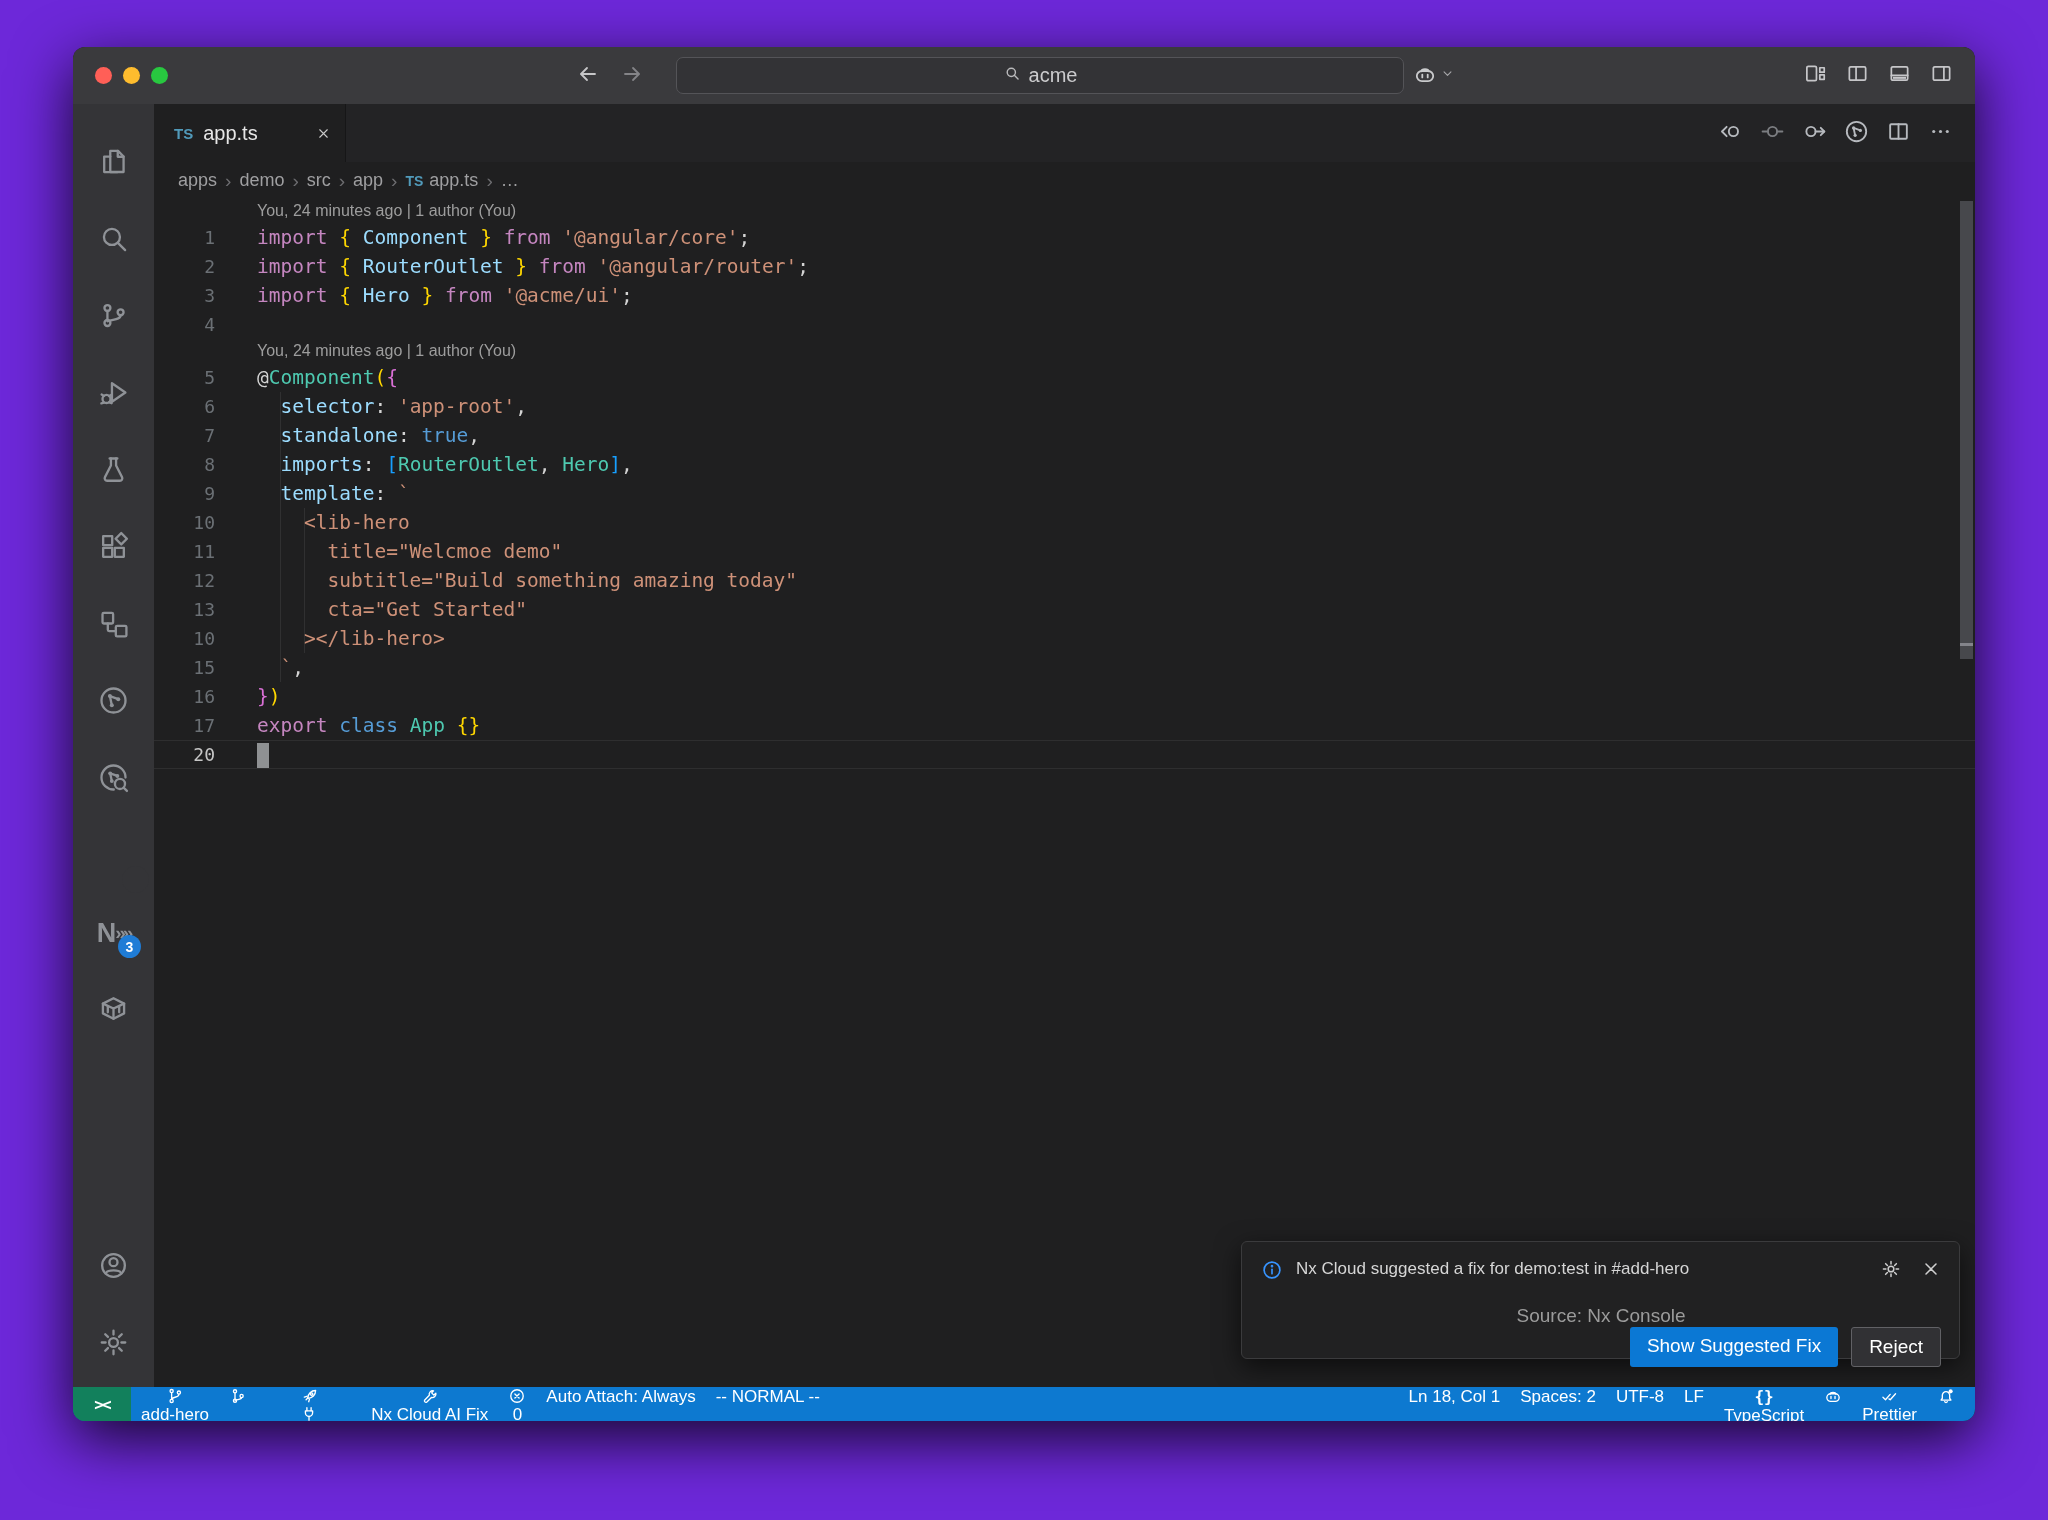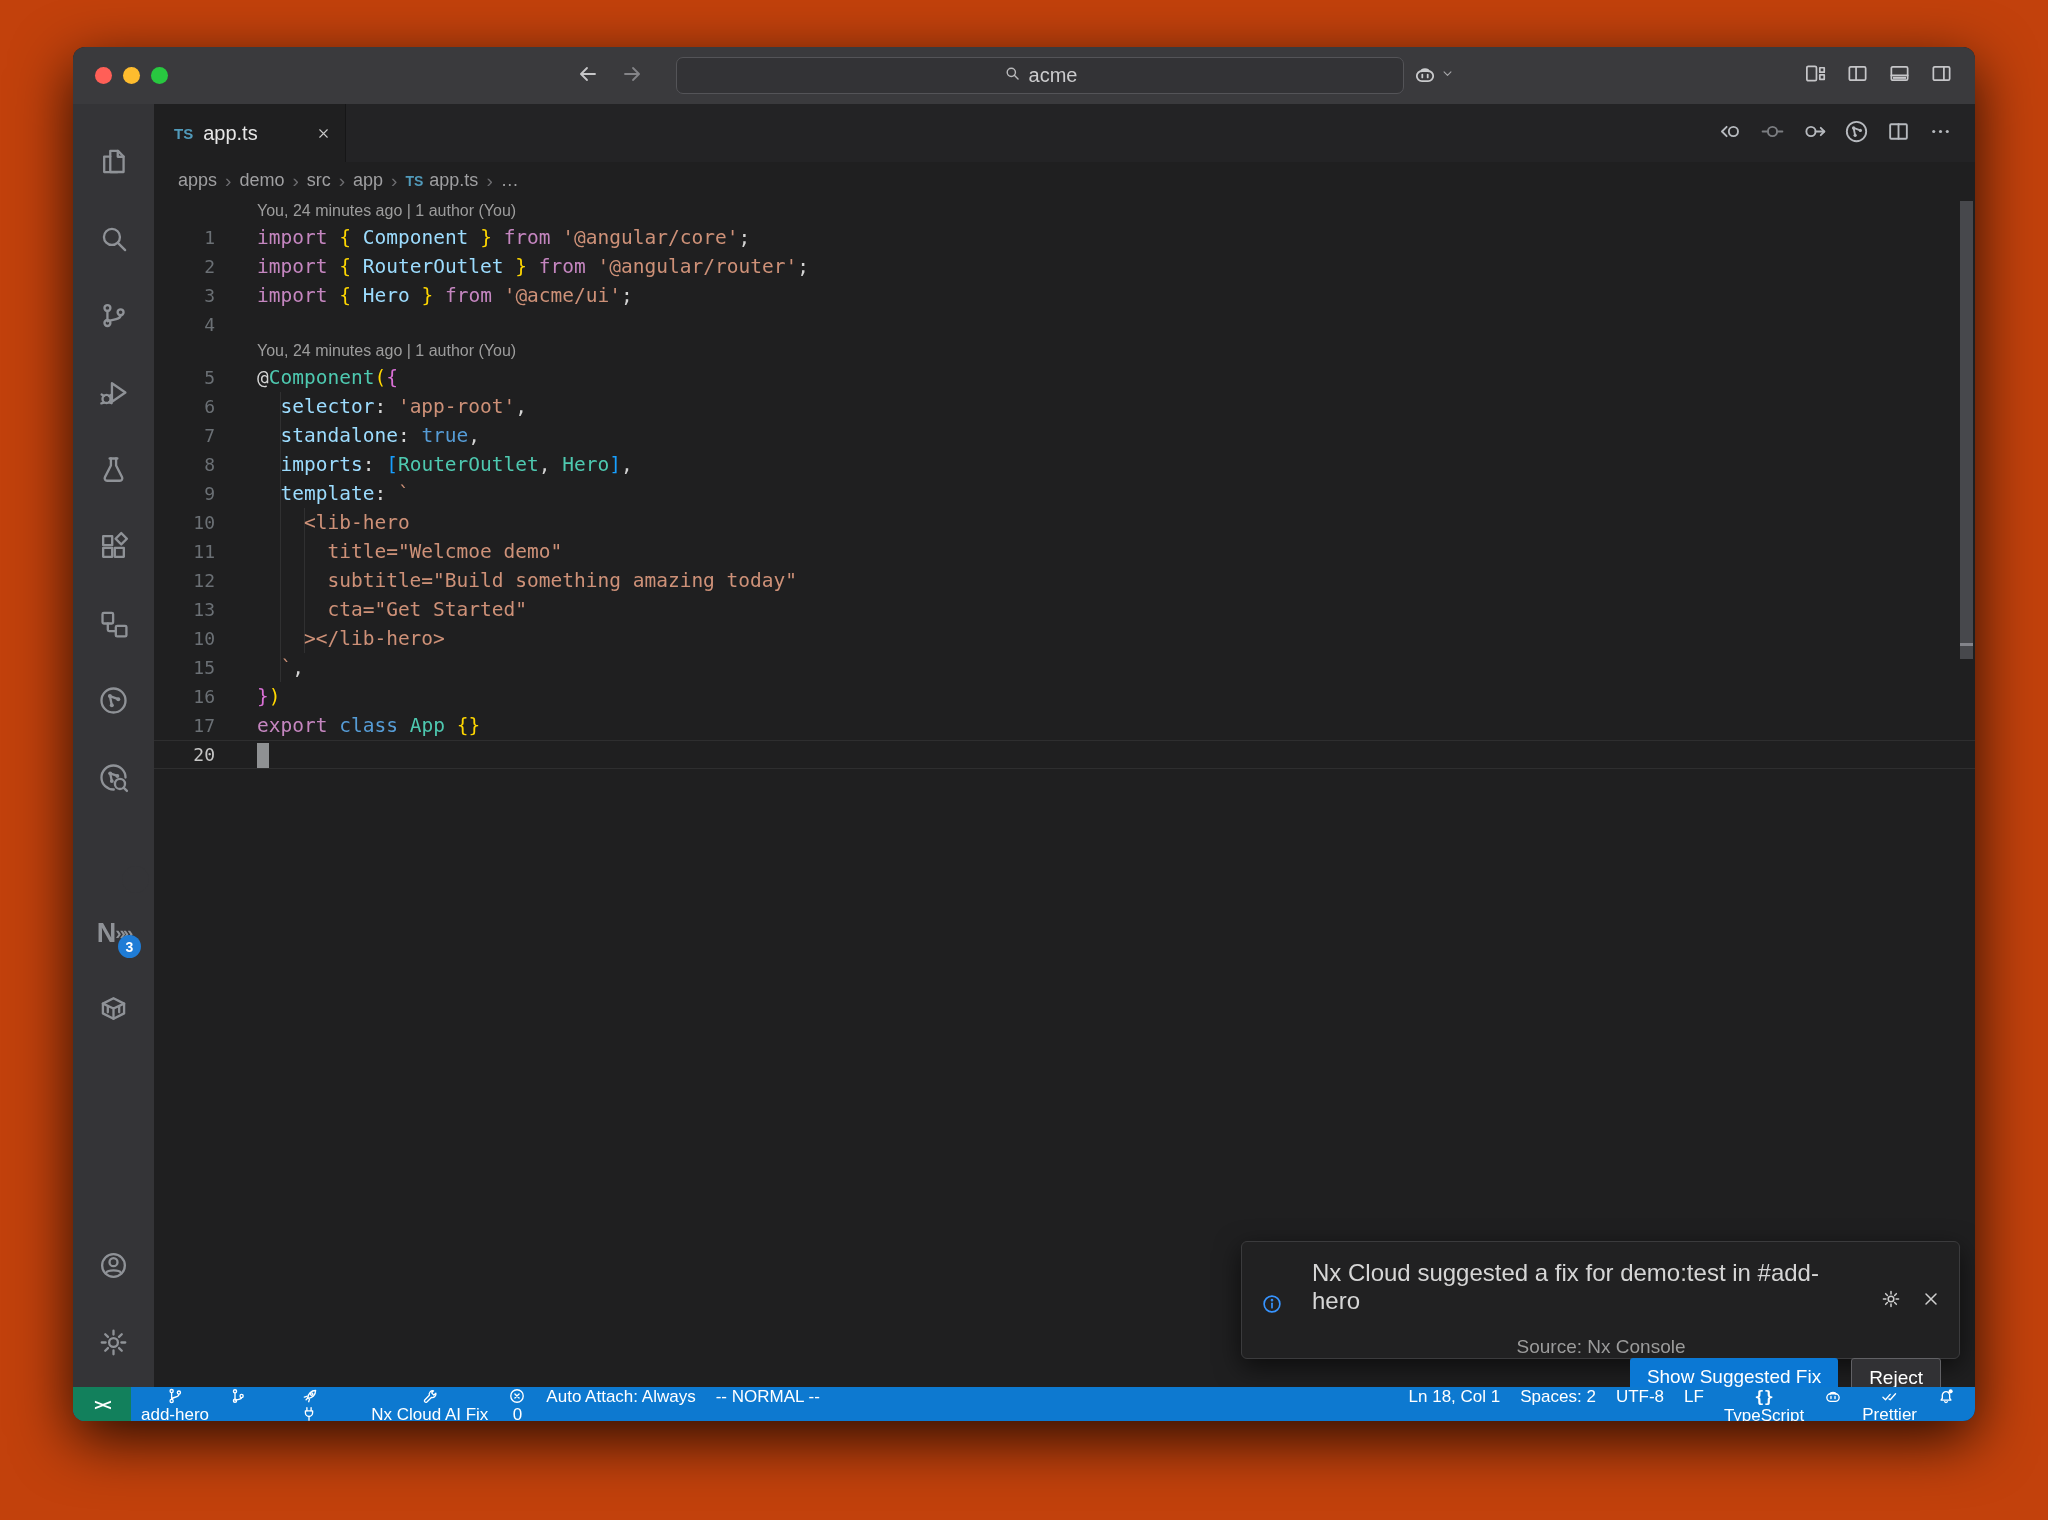--- a/index.html
+++ b/index.html
@@ -1,18 +1,18 @@
 <!DOCTYPE html>
 <html><head>
 <meta charset="utf-8">
 <style>
   * { margin:0; padding:0; box-sizing:border-box; }
   html,body { background:#000; width:2048px; height:1520px; overflow:hidden;
     font-family:"Liberation Sans", sans-serif; -webkit-font-smoothing:antialiased; }
-  .canvas { position:relative; width:2048px; height:1520px; background:#c2410c; }
+  .canvas { position:relative; width:2048px; height:1520px; background:#6d28d9; }
 
   
   .window { position:absolute; left:73px; top:47px; width:1902px; height:1374px;
     background:#1f1f20; border-radius:12px; overflow:hidden; display:flex; flex-direction:column;
     box-shadow:0 18px 60px rgba(0,0,0,.8); }
 
   
   .titlebar { position:relative; height:57px; flex:0 0 57px; background:#3a3a3d; }
   .traffic { position:absolute; left:22px; top:20px; display:flex; gap:11px; }
   .tl { width:17px; height:17px; border-radius:50%; }
@@ -82,21 +82,21 @@
 
   
   .vscroll{ position:absolute; right:1px; top:0; width:14px; height:100%; }
   .vthumb{ position:absolute; left:0; top:2px; width:13px; height:458px; background:#47484c; }
   .vtick{ position:absolute; left:0; top:444px; width:13px; height:3px; background:#83848a; }
 
   
   .toast{ position:absolute; right:15px; bottom:28px; width:719px; height:118px;
     background:#212122; border:1px solid #3b3b3d; border-radius:6px;
     box-shadow:0 8px 26px rgba(0,0,0,.6); padding:17px 18px 14px 19px; }
-  .toast-row1{ display:flex; align-items:flex-end; gap:29px; color:#d6d6d6; font-size:24px;}
+  .toast-row1{ display:flex; align-items:flex-start; gap:13px; color:#d6d6d6; font-size:17px;}
   .toast-row1 .info{ color:#3794ff; display:flex;}
   .toast-row1 svg{ width:22px; height:22px;}
   .toast-acts{ margin-left:auto; display:flex; align-items:center; gap:20px; color:#cfcfcf;}
   .toast-acts svg{ width:20px; height:20px;}
   .toast-row2{ display:flex; align-items:center; margin-top:21px;flex-direction:column; }
   .toast-src{ color:#9b9b9b; font-size:19px; }
   .toast-btns{ margin-left:auto; display:flex; gap:13px; }
   .btn{ font-size:19px; padding:8px 17px; border-radius:3px; color:#fff; }
   .btn.primary{ background:#0b78d4; }
   .btn.secondary{ background:#313134; border:1px solid #616165; }

